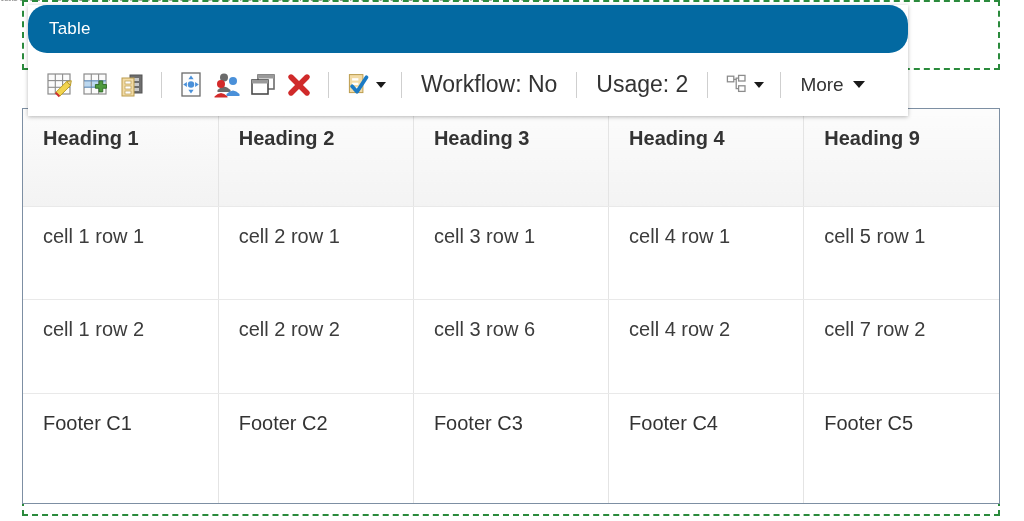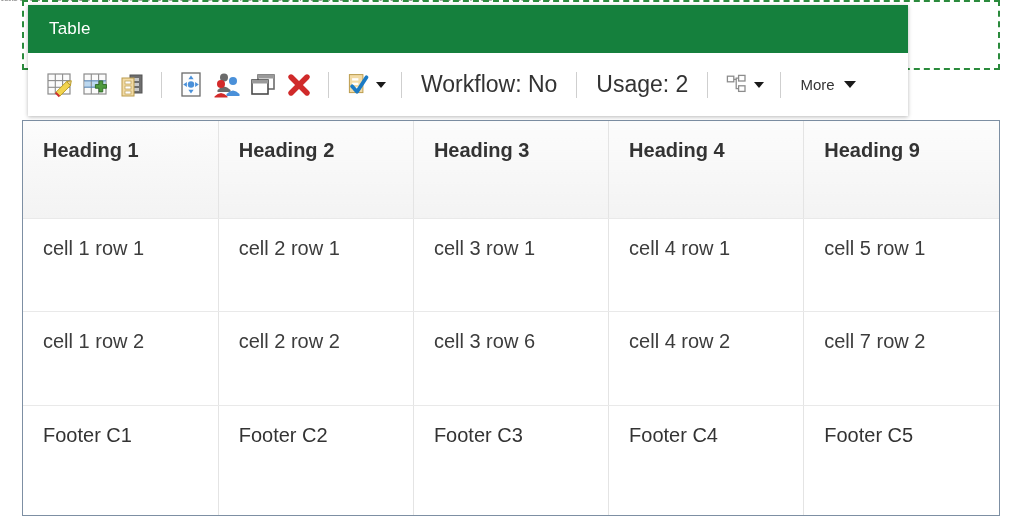--- a/index.html
+++ b/index.html
@@ -55,25 +55,26 @@
     position: absolute;
     left: 28px;
     top: 5px;
     width: 880px;
     background: #ffffff;
     box-shadow: 0 1px 4px rgba(0,0,0,0.28);
     z-index: 5;
   }
   .panel-header {
     height: 48px;
-    background: #15803d;
+    background: #0369a1;
     display: flex;
     align-items: center;
     padding-left: 21px;
     box-sizing: border-box;
+    border-radius: 19px;
   }
   .panel-title {
     color: #ffffff;
     font-size: 17px;
     letter-spacing: 0.2px;
   }
   .toolbar {
     height: 63px;
     display: flex;
     align-items: center;
@@ -100,21 +101,21 @@
   }
   .tb-text {
     font-size: 23px;
     color: #333333;
     white-space: nowrap;
     padding: 0 8px;
     cursor: default;
     flex: 0 0 auto;
   }
   .tb-menu {
-    font-size: 15px;
+    font-size: 19px;
     color: #333333;
     white-space: nowrap;
     padding: 0 6px 0 8px;
     display: flex;
     align-items: center;
     gap: 9px;
     cursor: pointer;
     flex: 0 0 auto;
   }
   .caret {
@@ -130,21 +131,21 @@
     border-right: 5px solid transparent;
     border-top: 6px solid #1a1a1a;
     margin-left: 5px;
     flex: 0 0 auto;
   }
 
   
   .table-wrap {
     position: absolute;
     left: 22px;
-    top: 120px;
+    top: 108px;
     width: 978px;
     height: 396px;
     box-sizing: border-box;
     border: 1px solid #7d8fa3;
     background: #ffffff;
     z-index: 2;
     overflow: hidden;
   }
   table.grid {
     width: 100%;

